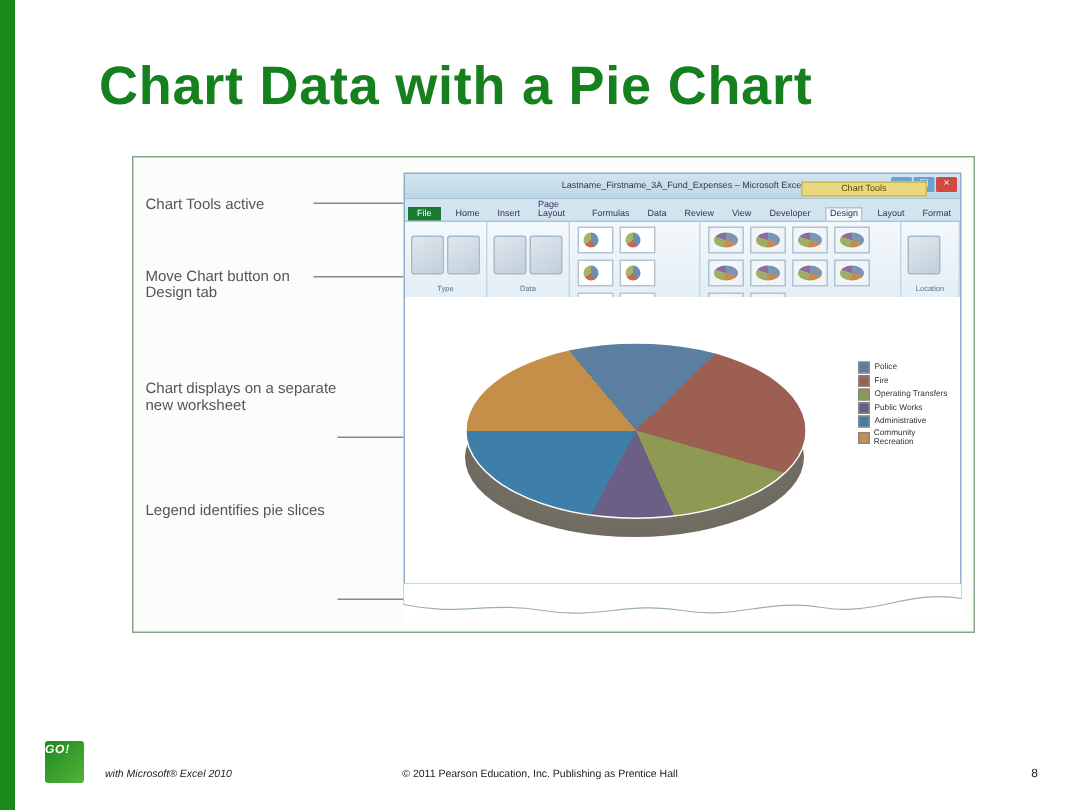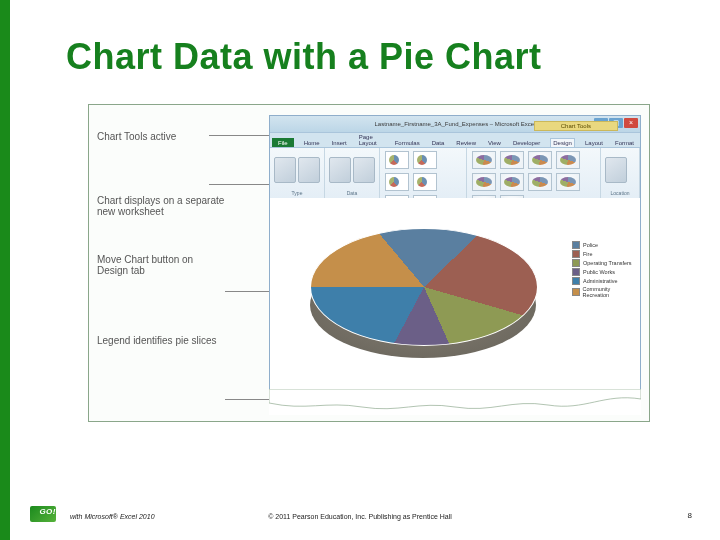--- a/index.html
+++ b/index.html
@@ -267,27 +267,27 @@
   }
   .torn svg { position:absolute; left:0; bottom:0; width:100%; height:26px; }
   .logo {
     position: absolute;
     left: 30px;
     bottom: 18px;
     display: flex;
     align-items: center;
   }
   .logo .g {
-    width: 26px; height: 16px;
+    width: 26px; height: 28px;
     background: linear-gradient(135deg,#1b8a1e,#56b23a);
     border-radius: 2px;
     color:#fff;
     font-weight:bold;
     font-size:8px;
-    text-align:right;
+    text-align:left;
     line-height:12px;
     font-style:italic;
     letter-spacing:0.5px;
   }
   .foot-left {
     position: absolute;
     left: 70px;
     bottom: 20px;
     font-size: 7px;
     color: #222;
@@ -313,22 +313,22 @@
 <body>
 
 <div class="left-bar"></div>
 
 <div class="slide-title">Chart Data with a Pie Chart</div>
 
 <div class="figure">
 
   <div class="callouts">
     <div class="co one">Chart Tools active</div>
+    <div class="co two">Move Chart button on Design tab</div>
     <div class="co three">Chart displays on a separate new worksheet</div>
-    <div class="co two">Move Chart button on Design tab</div>
     <div class="co four">Legend identifies pie slices</div>
   </div>
 
   <div class="leader" style="left:120px; top:30px; width:210px; height:1px;"></div>
   <div class="leader" style="left:120px; top:79px; width:408px; height:1px;"></div>
   <div class="leader" style="left:528px; top:79px; width:1px; height:-22px;"></div>
   <div class="leader" style="left:136px; top:186px; width:130px; height:1px;"></div>
   <div class="leader" style="left:136px; top:294px; width:340px; height:1px;"></div>
 
   <div class="excel-window">

